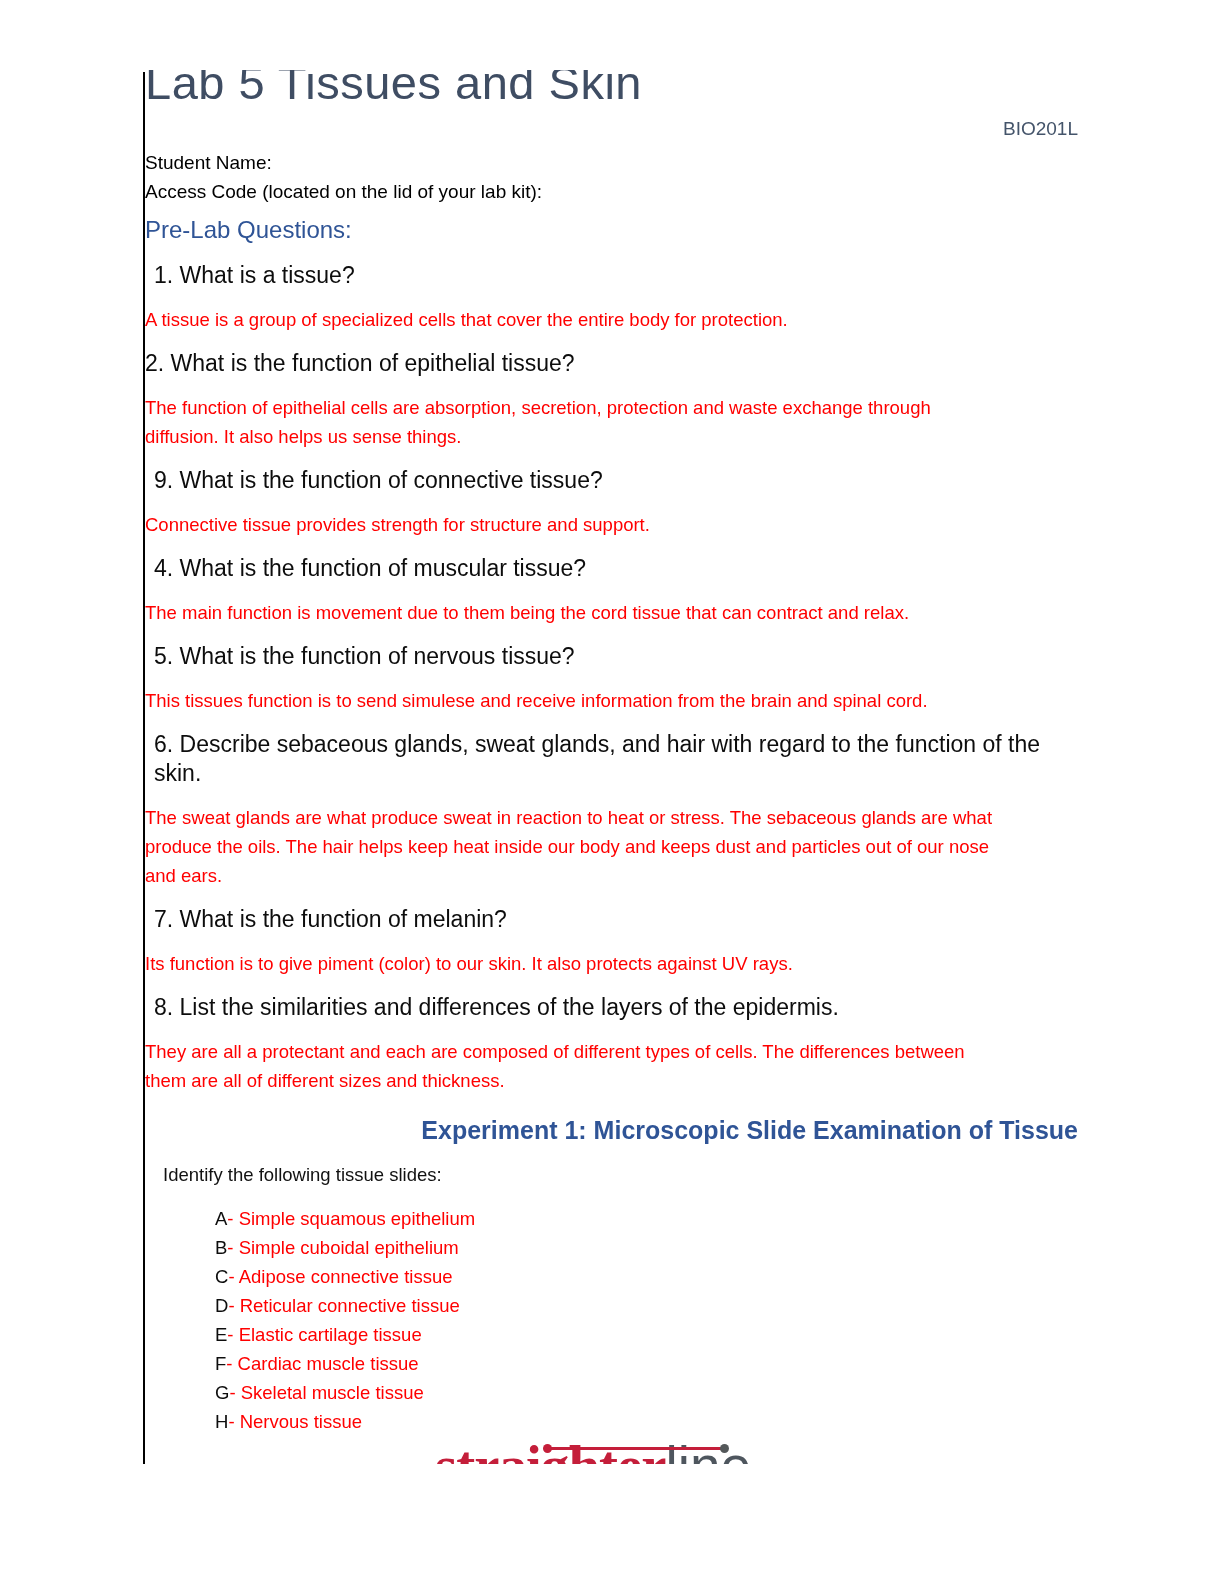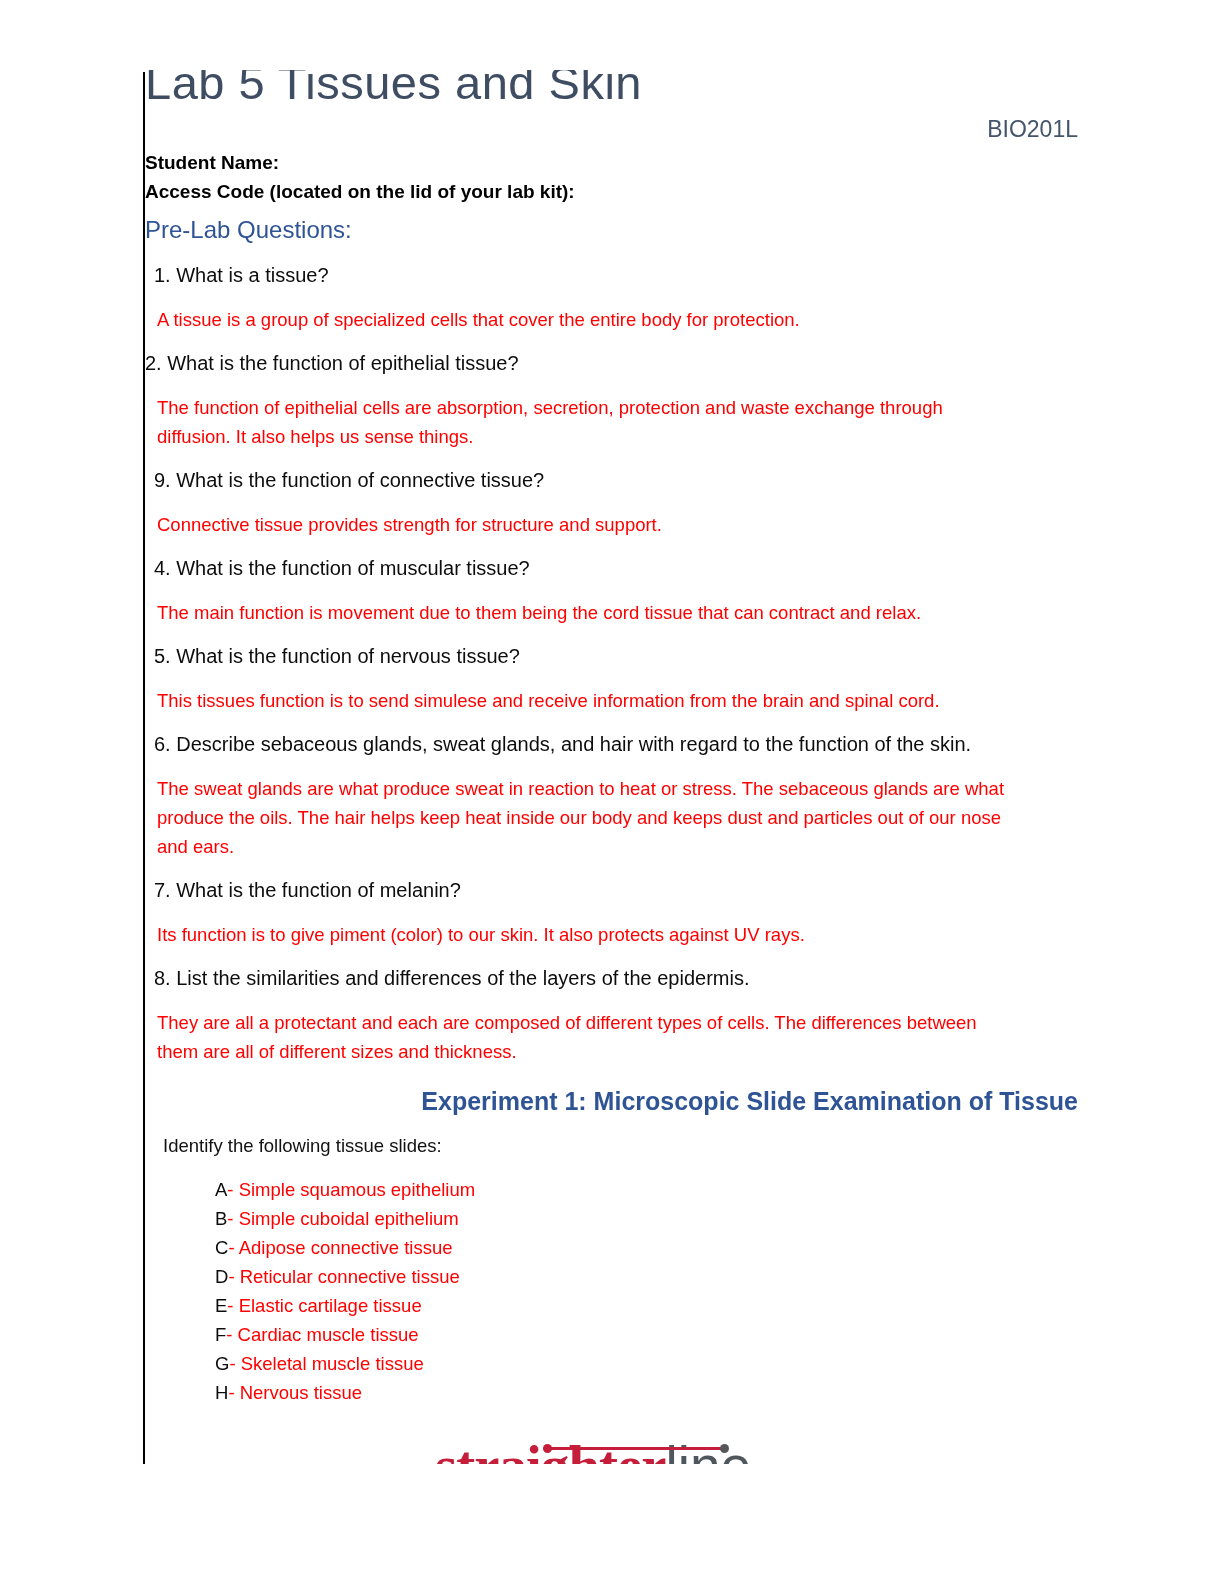--- a/index.html
+++ b/index.html
@@ -7,30 +7,30 @@
   .page {
     position:relative; width:1224px; height:1464px; background:#ffffff;
     font-family:"Liberation Sans", sans-serif; color:#111111; overflow:hidden;
   }
   .vline { position:absolute; left:143px; top:72px; width:2px; height:1440px; background:#000000; }
   .content { position:absolute; left:145px; top:70px; width:933px; }
 
   .title-clip { height:40px; overflow:hidden; }
   .title { font-size:47px; line-height:58px; margin-top:-16px; color:#3F4D63; letter-spacing:0.5px; white-space:nowrap; }
 
-  .course { text-align:right; color:#44546A; font-size:23px; line-height:26px; margin-top:6px; }
+  .course { text-align:right; color:#44546A; font-size:19px; line-height:26px; margin-top:6px; }
 
-  .label-line { font-weight:700; font-size:19px; line-height:29px; color:#000000; }
+  .label-line { font-weight:400; font-size:19px; line-height:29px; color:#000000; }
   .student { margin-top:6px; }
 
   .prelab { color:#2F5496; font-weight:400; font-size:24px; line-height:32px; margin-top:8px; }
 
-  .q { font-size:20px; line-height:29px; margin-top:15px; color:#0d0d0d; }
+  .q { font-size:23px; line-height:29px; margin-top:15px; color:#0d0d0d; }
   .q.indent { padding-left:9px; }
-  .a { font-size:18.5px; line-height:29px; margin-top:15px; color:#FF0000; white-space:pre-line;margin-left:12px; }
+  .a { font-size:18.5px; line-height:29px; margin-top:15px; color:#FF0000; white-space:pre-line; }
 
   .experiment { color:#2F5496; font-weight:700; font-size:25px; line-height:34px; margin-top:18px;text-align:right; }
   .identify { font-size:18.5px; line-height:29px; margin-top:13px; padding-left:18px; }
 
   .slides { margin-top:15px; padding-left:70px; }
   .slide-item { font-size:18.5px; line-height:29px; }
   .slide-letter { color:#0d0d0d; }
   .slide-label { color:#FF0000; }
 
   .logo { position:absolute; top:1430px; left:435px; width:356px; height:76px; }

